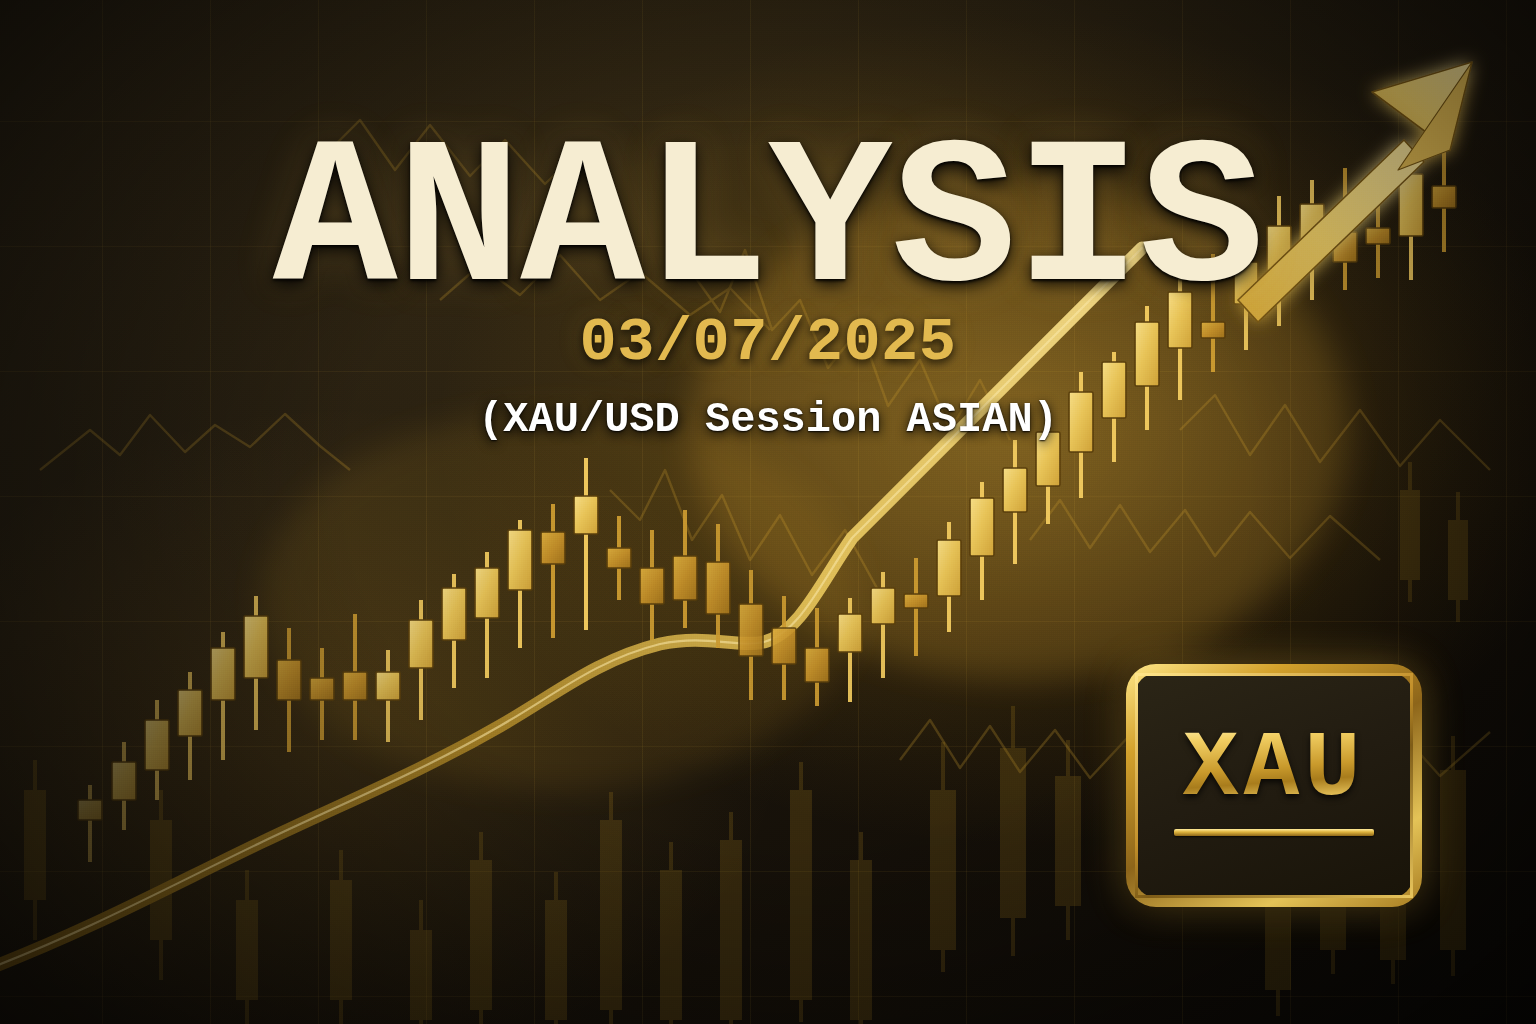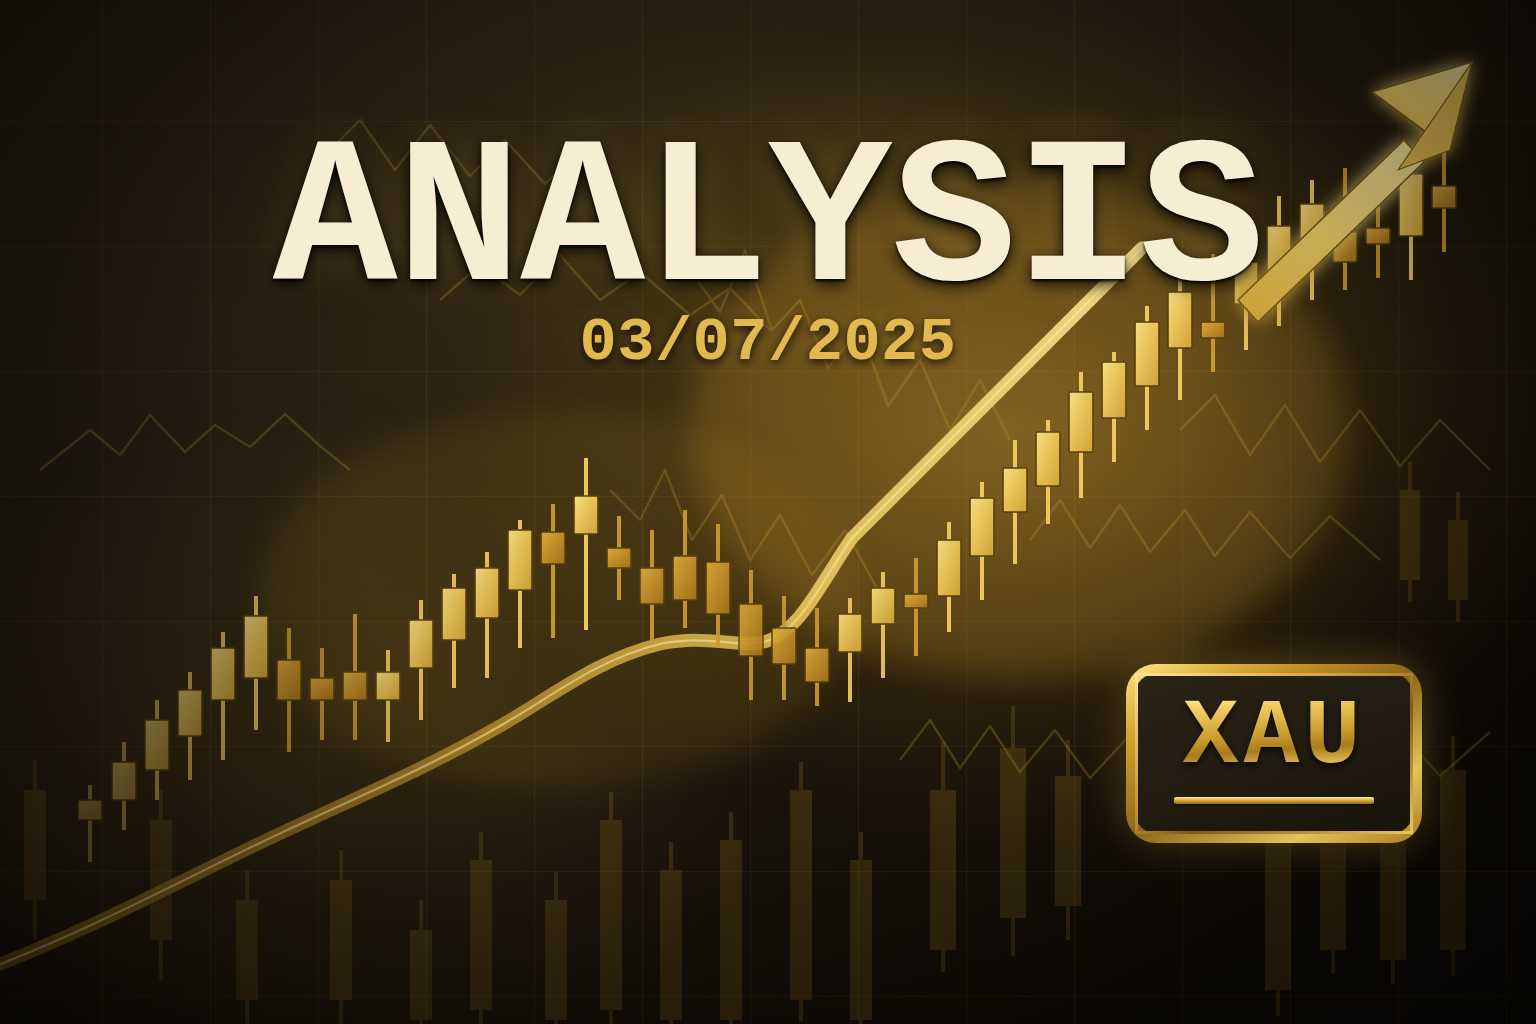--- a/index.html
+++ b/index.html
@@ -49,21 +49,21 @@
   }
   #session-line{
     position:absolute;left:0;right:0;top:396px;text-align:center;
     font-size:42px;font-weight:700;color:#ffffff;letter-spacing:0px;
     text-shadow:0 3px 11px rgba(0,0,0,.92),0 1px 2px rgba(0,0,0,.9);
     white-space:nowrap;
   }
 
   
   #logo{
-    position:absolute;left:1126px;top:664px;width:296px;height:179px;
+    position:absolute;left:1126px;top:664px;width:296px;height:243px;
     border-radius:30px;
     background:linear-gradient(150deg,#ffe788 0%,#d3a12c 22%,#8d651a 50%,#e4c357 78%,#a87d22 100%);
     padding:9px;box-sizing:border-box;
     box-shadow:0 0 40px rgba(255,199,70,.30), 0 8px 22px rgba(0,0,0,.72);
   }
   #logo-inner{
     width:100%;height:100%;box-sizing:border-box;border-radius:22px;
     background:linear-gradient(160deg,#2b2516 0%,#221c11 48%,#191409 100%);
     border:3px solid;
     border-image:linear-gradient(150deg,#ffe58a,#c3902a 45%,#7e5c17 60%,#e7c45c) 1;
@@ -411,20 +411,21 @@
       <path d="M1472 62 L1372 92 L1450 150 Z" fill="url(#gArrow)" stroke="#7c5a14" stroke-width="1.6" stroke-linejoin="round"></path>
       <path d="M1472 62 L1398 170 L1450 150 Z" fill="#e8c054" stroke="#7c5a14" stroke-width="1.2" stroke-linejoin="round"></path>
     </g>
   </svg>
 
   <div class="layer" id="noise"></div>
   <div class="layer" id="bg-vignette"></div>
 
   <div id="headline">ANALYSIS</div>
   <div id="date-line">03/07/2025</div>
+  <div id="session-line">(XAU/USD Session ASIAN)</div>
 
   <div id="logo">
     <div id="logo-inner">
       <div id="logo-xau" class="gold-text">XAU</div>
       <div id="logo-rule"></div>
     </div>
   </div>
 
 </div>
 

